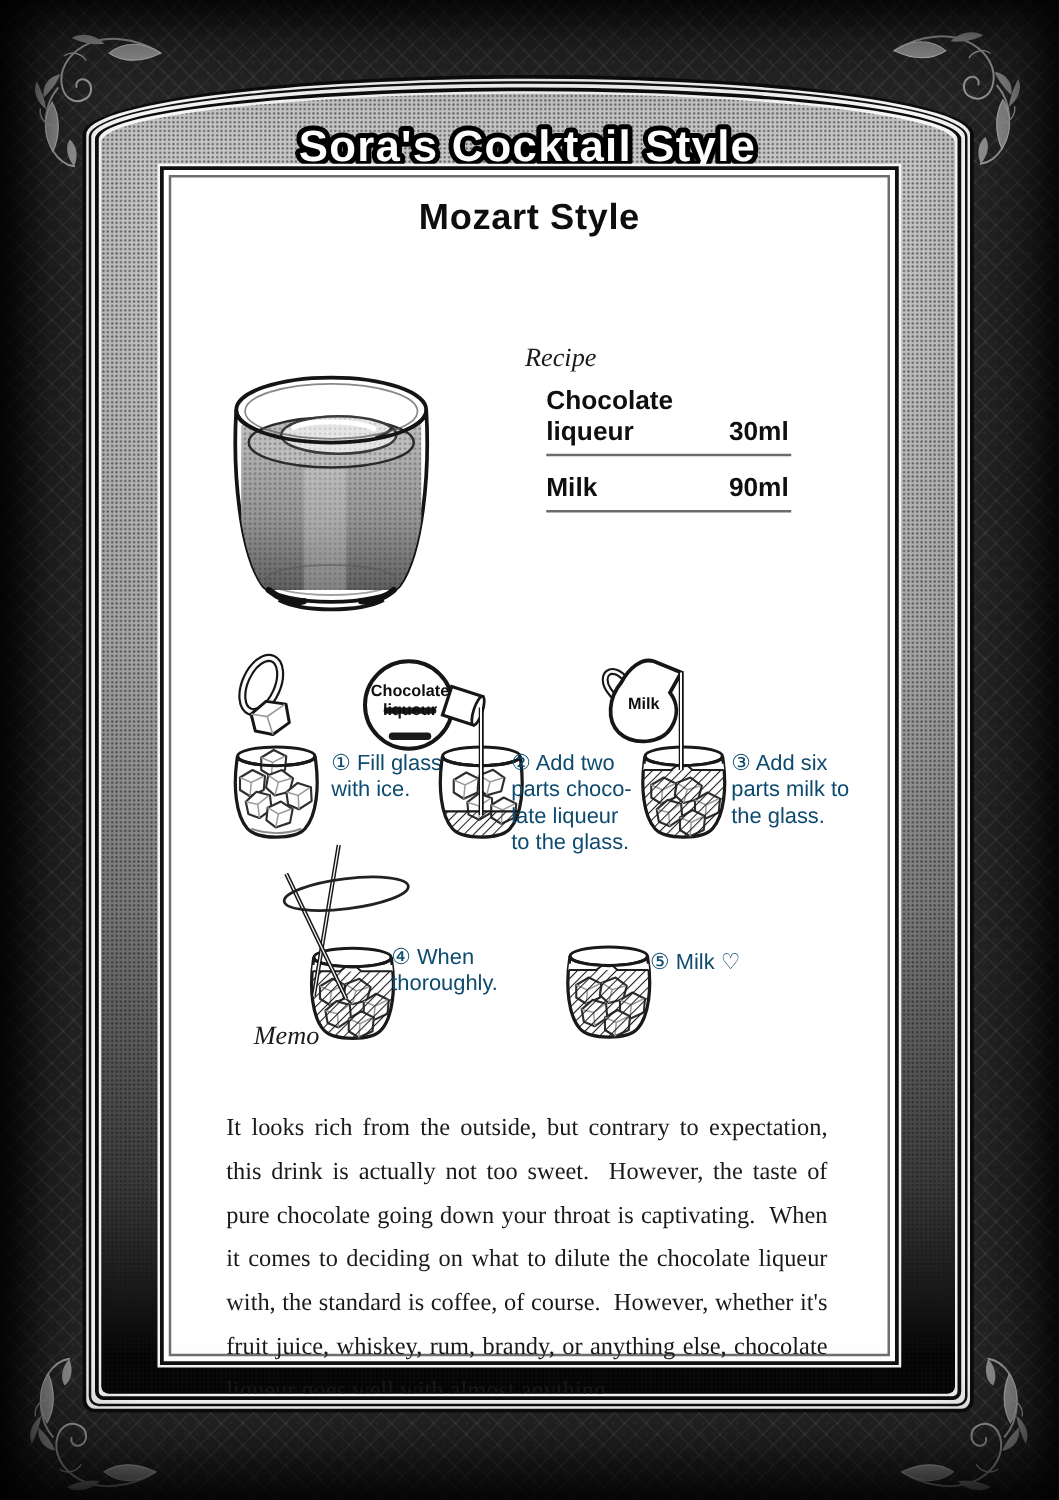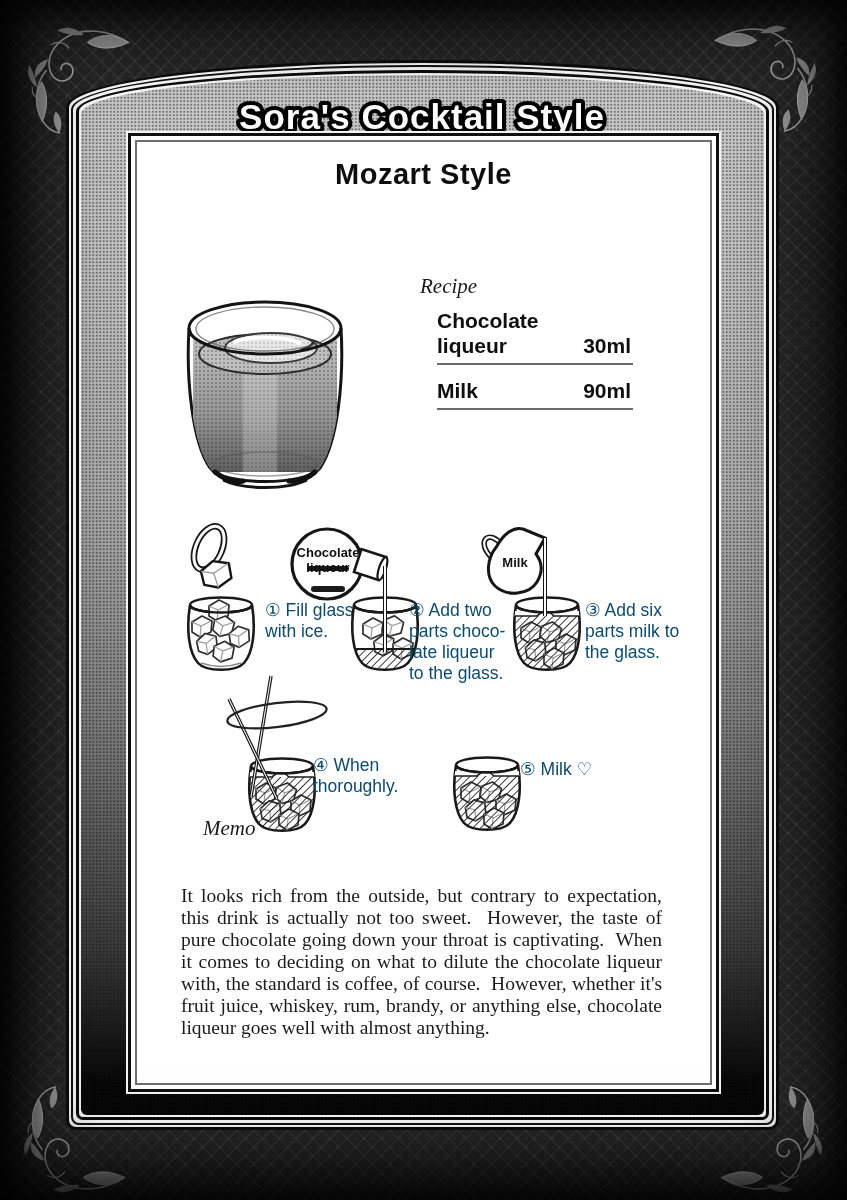--- a/index.html
+++ b/index.html
@@ -71,21 +71,21 @@
   .ing-row{position:relative;border-bottom:2.5px solid #6b6b6b;padding-bottom:5px;margin-bottom:13px;}
   .ing-name{font-size:21px;font-weight:bold;line-height:25px;color:#0f0f0f;white-space:pre-line;}
   .ing-amount{position:absolute;right:2px;bottom:5px;font-size:21px;font-weight:bold;color:#0f0f0f;}
   .step-text{font-size:17.5px;line-height:21px;color:#0c4a6e;white-space:pre-line;}
   .illo-label{position:absolute;z-index:3;text-align:center;font-weight:bold;font-size:13px;
     line-height:14.5px;color:#0f0f0f;white-space:pre-line;}
   .stream{position:absolute;width:4px;z-index:2;
     background:linear-gradient(90deg,#141414 0 1.3px,#fbfbfb 1.3px 2.7px,#141414 2.7px 4px);}
   .memo-heading{left:42px;top:674px;margin-left:24px;}
   .memo-body{left:44px;top:743px;width:481px;font-family:"Liberation Serif", serif;
-    font-size:19.5px;line-height:22px;color:#1a1a1a;text-align:justify;white-space:pre-wrap;}
+    font-size:19.5px;line-height:35px;color:#1a1a1a;text-align:justify;white-space:pre-wrap;}
 </style>
 </head>
 <body>
 
 <div class="page">
 
   <svg class="defs" aria-hidden="true">
     <defs>
       <ellipse id="glass-rim" cx="40" cy="13" rx="31" ry="7.5"></ellipse>
       <path id="glass-body" d="M9 13 C5 38 8 61 17 71 C25 80 55 80 63 71 C72 61 75 38 71 13 A31 7.5 0 0 1 9 13 Z"></path>

